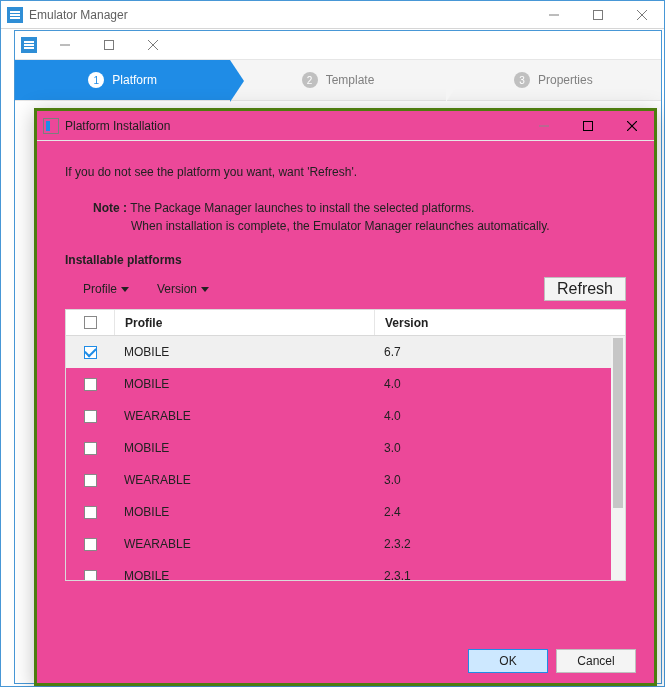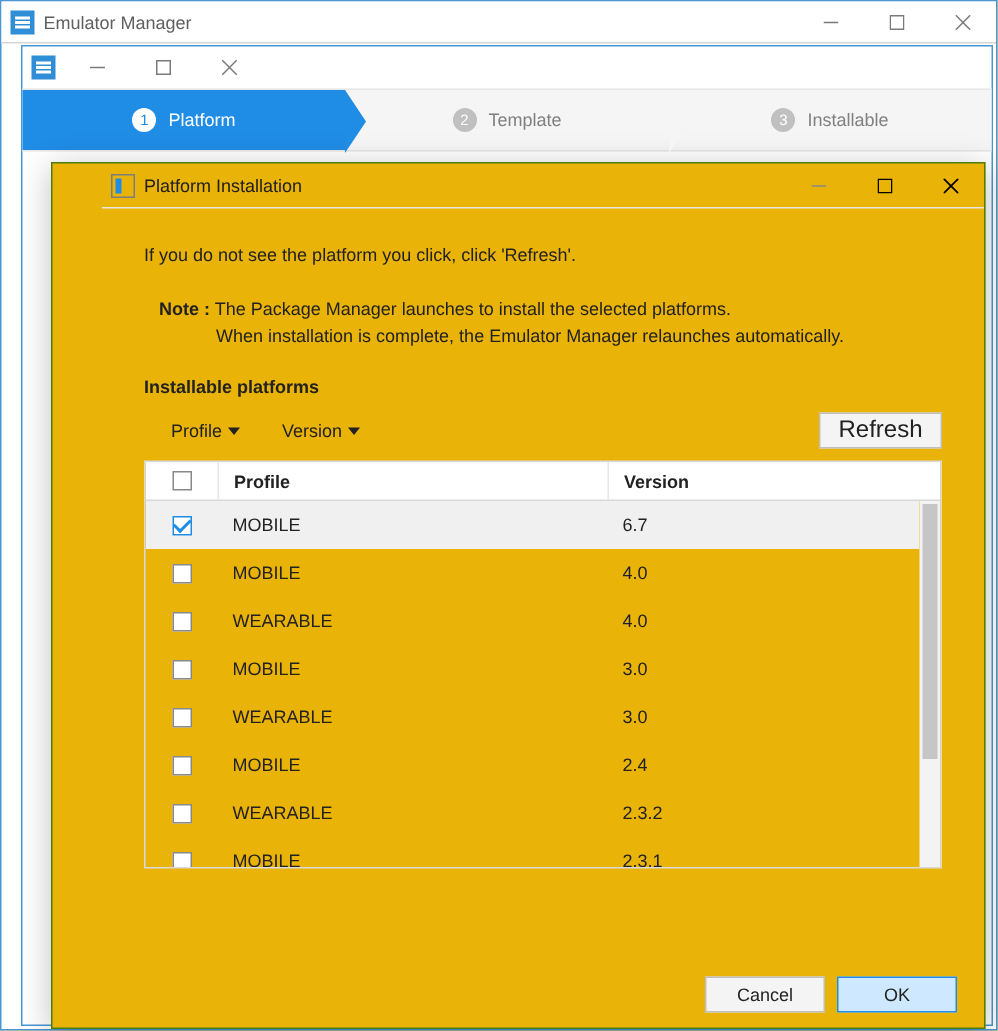--- a/index.html
+++ b/index.html
@@ -26,33 +26,33 @@
 .wizard { height:42px; display:flex; align-items:stretch; background:#f5f5f5; border-top:1px solid #e6e6e6; border-bottom:1px solid #e6e6e6; }
 .step { flex:1; display:flex; align-items:center; justify-content:center; gap:8px; font-size:12px; color:#808080; position:relative; }
 .step.active { background:#1f8ce6; color:#fff; }
 .step .num { width:16px; height:16px; border-radius:50%; background:#c0c0c0; color:#fff; font-size:10px; display:flex; align-items:center; justify-content:center; }
 .step.active .num { background:#fff; color:#1f8ce6; }
 .step.active::after { content:""; position:absolute; right:-14px; top:0; width:0; height:0; border-top:21px solid transparent; border-bottom:21px solid transparent; border-left:14px solid #1f8ce6; z-index:2; }
 .step:not(.active)::after { content:""; position:absolute; right:-14px; top:0; width:0; height:0; border-top:21px solid transparent; border-bottom:21px solid transparent; border-left:14px solid #f5f5f5; z-index:2; }
 .step:last-child::after{display:none;}
 
 
-.dialog { position:absolute; left: 34px; top: 108px; width: 623px; height: 578px; background:#eab308; border:1px solid #4d7c0f; box-shadow:0 4px 20px rgba(0,0,0,.25);padding-left:33px; }
+.dialog { position:absolute; left: 34px; top: 108px; width: 623px; height: 578px; background:#ec4899; border:3px solid #4d7c0f; box-shadow:0 4px 20px rgba(0,0,0,.25); }
 .dlg-tb { height:30px; display:flex; align-items:center; border-bottom:1px solid #e6e6e6; }
 .dlg-tb .dicon { width:16px; height:16px; margin:0 6px; border:1px solid #7d7d7d; position:relative; }
 .dlg-tb .dicon::before { content:""; position:absolute; left:2px; top:2px; width:4px; height:10px; background:#1f8ce6; }
 .dlg-tb .title { font-size:12px; color:#202020; flex:1; }
 .dlg-tb .winbtn { width:44px; height:30px; }
 .dlg-tb .winbtn.close svg { stroke:#000; stroke-width:1.2; }
 .dlg-tb .winbtn.max svg { stroke:#000; }
 .dlg-tb .winbtn.min svg { stroke:#888; }
 
 .dlg-body { padding: 22px 28px 0 28px; font-size:12px; color:#222; }
 .intro { line-height:1.5; margin-bottom:18px; }
-.note { line-height:1.5; margin-left:10px; margin-bottom:18px; }
+.note { line-height:1.5; margin-left:28px; margin-bottom:18px; }
 .note .lbl { font-weight:600; }
 .note .l2 { padding-left:38px; display:block;}
 .sect { font-weight:600; margin-bottom:10px; }
 
 .filters { display:flex; align-items:center; margin: 6px 0 8px 18px; }
 .dd { font-size:12px; color:#222; display:flex; align-items:center; gap:4px; margin-right:28px; cursor:pointer; }
 .caret { width:0; height:0; border-left:4px solid transparent; border-right:4px solid transparent; border-top:5px solid #222; }
 .refresh-btn { margin-left:auto; width:82px; height:24px; background:#f4f4f4; border:1px solid #bfbfbf; font-size:16px; color:#222; cursor:pointer; }
 
 
@@ -133,21 +133,21 @@
     <div class="step active">
       <span class="num">1</span>
       <span>Platform</span>
     </div>
     <div class="step">
       <span class="num">2</span>
       <span>Template</span>
     </div>
     <div class="step">
       <span class="num">3</span>
-      <span>Installable</span>
+      <span>Properties</span>
     </div>
   </div>
 </div>
 
 <div class="dialog">
   <div class="dlg-tb">
     <div class="dicon"></div>
     <div class="title">Platform Installation</div>
     <div class="winbtn min">
         <svg viewBox="0 0 10 10">
@@ -162,21 +162,21 @@
     <div class="winbtn close">
         <svg viewBox="0 0 10 10">
           <line x1="0" y1="0" x2="10" y2="10"></line>
           <line x1="10" y1="0" x2="0" y2="10"></line>
         </svg>
       </div>
   </div>
 
   <div class="dlg-body">
     <div class="intro">
-      <div>If you do not see the platform you click, click 'Refresh'.</div>
+      <div>If you do not see the platform you want, want 'Refresh'.</div>
     </div>
     <div class="note">
       <span class="lbl">Note :</span>
       <span>The Package Manager launches to install the selected platforms.</span>
       <span class="l2">When installation is complete, the Emulator Manager relaunches automatically.</span>
     </div>
     <div class="sect">Installable platforms</div>
 
     <div class="filters">
       <div class="dd">
@@ -256,16 +256,16 @@
             <div class="cell-version">2.3.1</div>
           </div>
         </div>
       <div class="scrollbar">
           <div class="sthumb"></div>
         </div>
     </div>
   </div>
 
   <div class="dlg-footer">
+    <button class="btn primary">OK</button>
     <button class="btn">Cancel</button>
-    <button class="btn primary">OK</button>
   </div>
 </div>
 
 </body></html>

